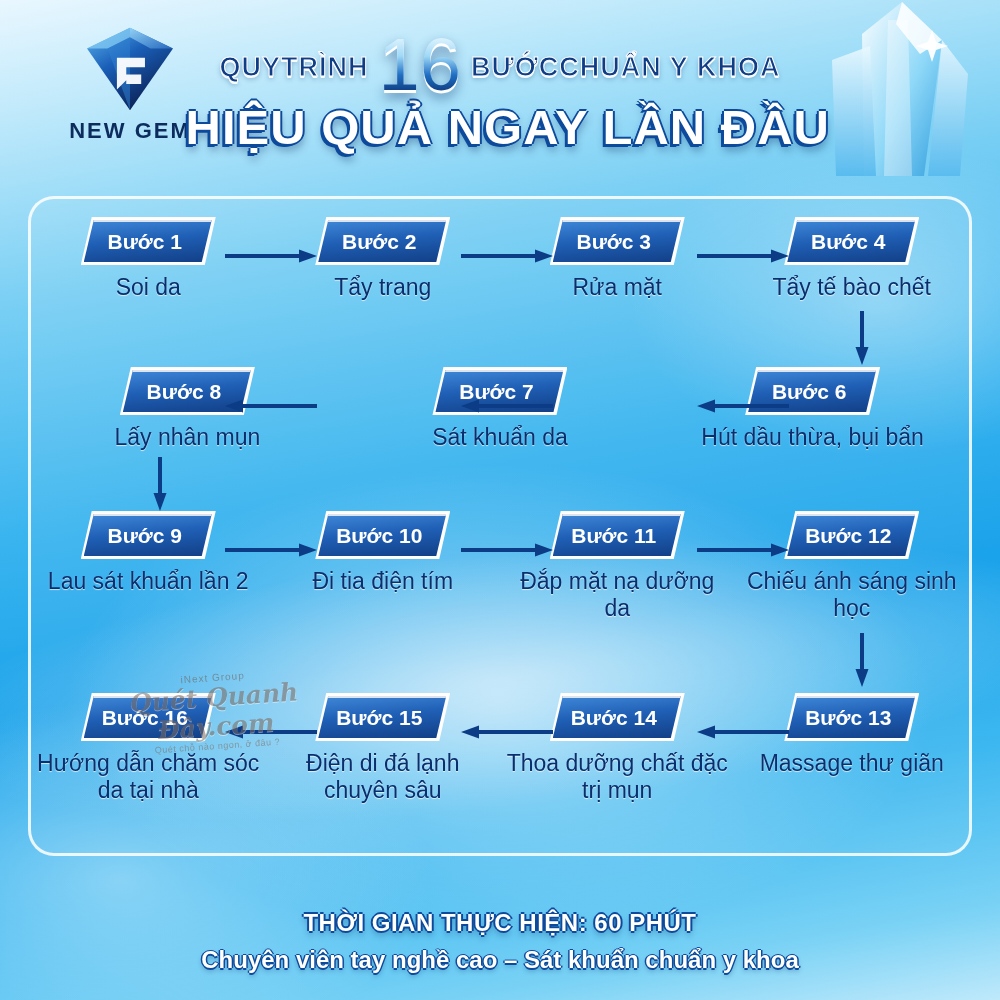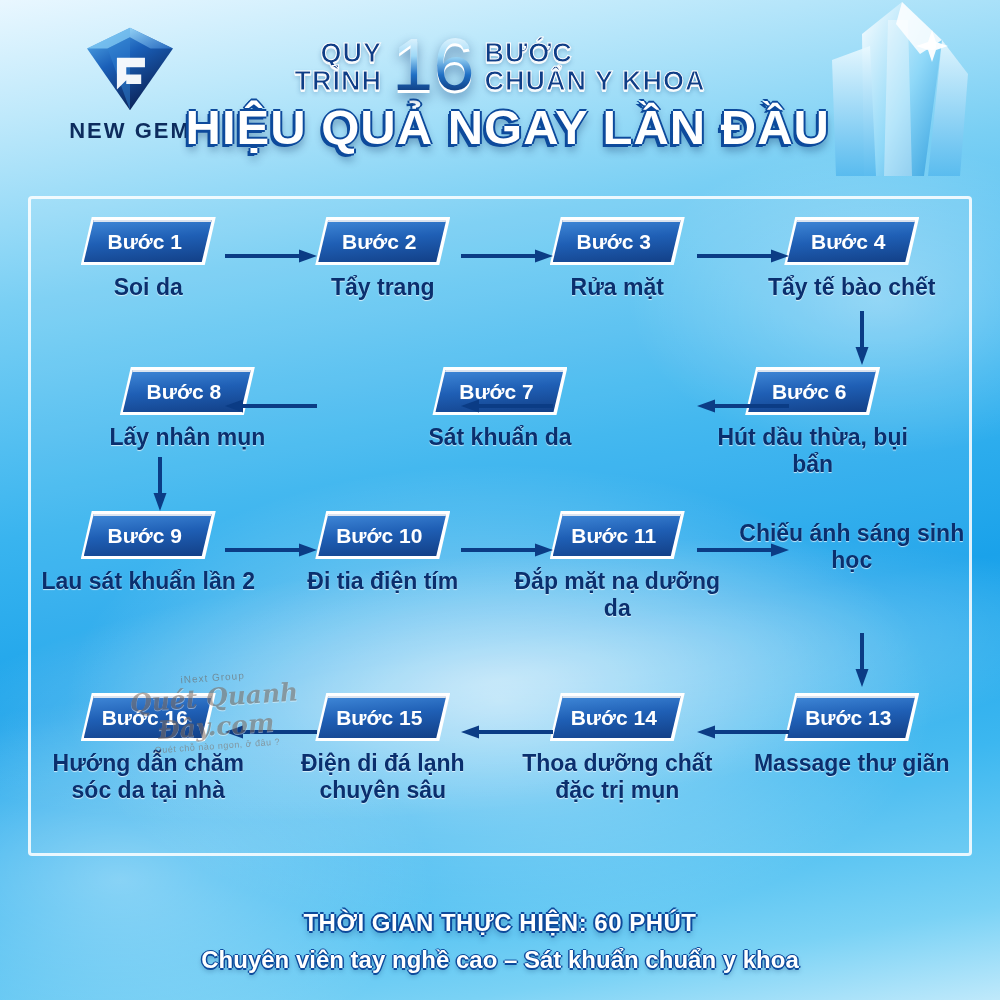--- a/index.html
+++ b/index.html
@@ -45,21 +45,21 @@
   }
   .title-wrap {
     position: absolute; left: 50%; transform: translateX(-50%);
     top: 34px; width: 660px; text-align: center;
   }
   .title-line1 {
     display: flex; align-items: center; justify-content: center;
     gap: 8px;
   }
   .t-small-left, .t-small-right {
-    display: flex; flex-direction: column; line-height: 1.05;
+    display: flex; line-height: 1.05;
     font-size: 27px; font-weight: bold; letter-spacing: 1px;
     color: #0f3d86;
     -webkit-text-stroke: 1px #ffffff;
     text-shadow: 0 2px 0 rgba(255,255,255,0.9), 0 3px 5px rgba(10,60,120,0.35);
   }
   .t-small-left { text-align: right; padding-top: 4px; }
   .t-small-right { text-align: left; padding-top: 4px; }
   .t-num {
     font-size: 74px; font-weight: normal; line-height: 0.85;
     color: #0b3f8e;
@@ -81,21 +81,21 @@
   .crystal {
     position: absolute; right: 18px; top: -6px;
     width: 190px; height: 200px;
   }
 
   
   .panel {
     position: absolute; left: 28px; top: 196px;
     width: 944px; height: 660px;
     border: 3px solid rgba(255,255,255,0.85);
-    border-radius: 4px;
+    border-radius: 26px;
     background: rgba(255,255,255,0.06);
   }
   .row {
     position: absolute; left: 0; width: 100%;
     display: flex; justify-content: space-around; align-items: flex-start;
   }
   .row1 { top: 18px; }
   .row2 { top: 168px; }
   .row3 { top: 312px; }
   .row4 { top: 494px; }
@@ -117,21 +117,21 @@
     display: inline-block;
     background: #ffffff;
     padding: 3px 4px 3px 3px;
     clip-path: polygon(11px 0, 100% 0, calc(100% - 11px) 100%, 0 100%);
     filter: drop-shadow(1px 2px 3px rgba(8,50,110,0.35));
   }
   .label {
     margin-top: 9px;
     font-size: 23px; line-height: 1.18;
     color: #0a2f6e;
-    font-weight: 700;
+    font-weight: 400;
     text-shadow: 0 1px 1px rgba(255,255,255,0.7);
   }
 
   
   .arrow { position: absolute; color: #0b3c85; }
   .arr-h { width: 92px; height: 14px; }
   .arr-v { width: 14px; height: 54px; }
   .arrow svg { display: block; width: 100%; height: 100%; }
 
   
@@ -277,20 +277,21 @@
       </div>
       <div class="node">
         <span class="chip-wrap"><span class="chip">Bước 10</span></span>
         <div class="label">Đi tia điện tím</div>
       </div>
       <div class="node">
         <span class="chip-wrap"><span class="chip">Bước 11</span></span>
         <div class="label">Đắp mặt nạ dưỡng da</div>
       </div>
       <div class="node">
+        <span class="chip-wrap"><span class="chip">Bước 12</span></span>
         <div class="label">Chiếu ánh sáng sinh học</div>
       </div>
     </div>
 
     <div class="row row4">
       <div class="node">
         <span class="chip-wrap"><span class="chip">Bước 16</span></span>
         <div class="label">Hướng dẫn chăm sóc da tại nhà</div>
       </div>
       <div class="node">

